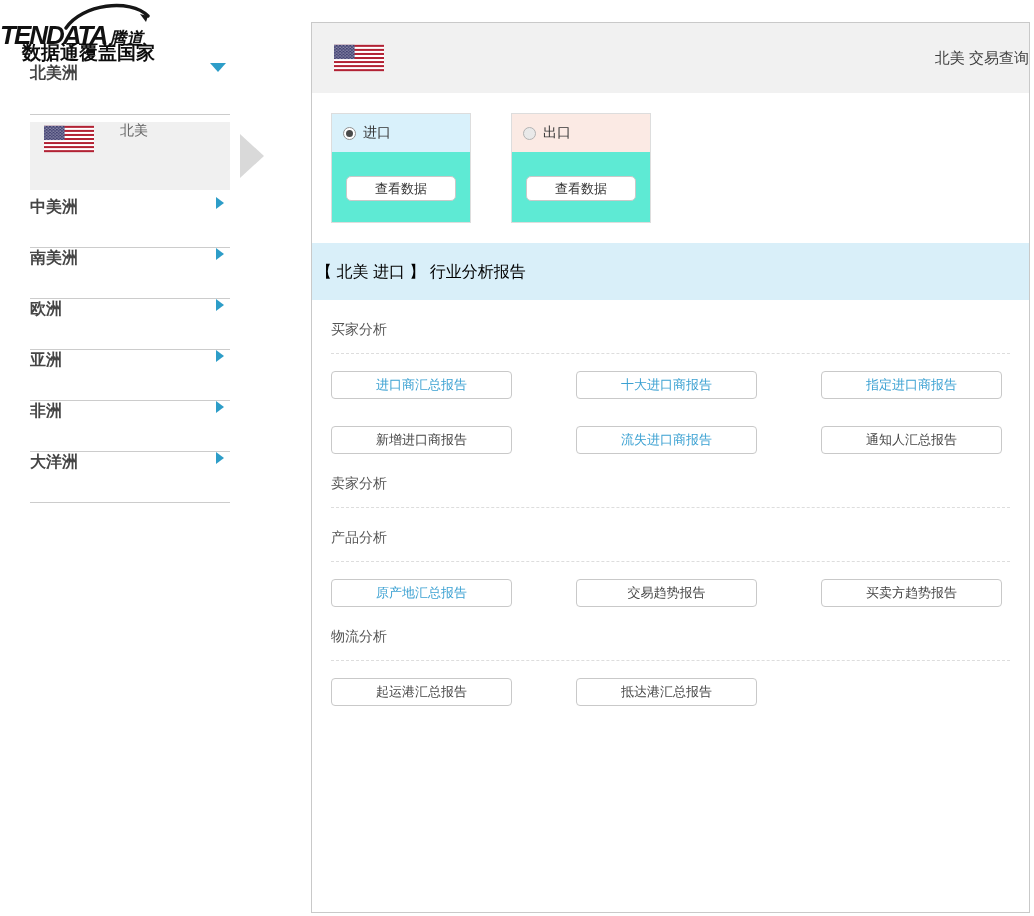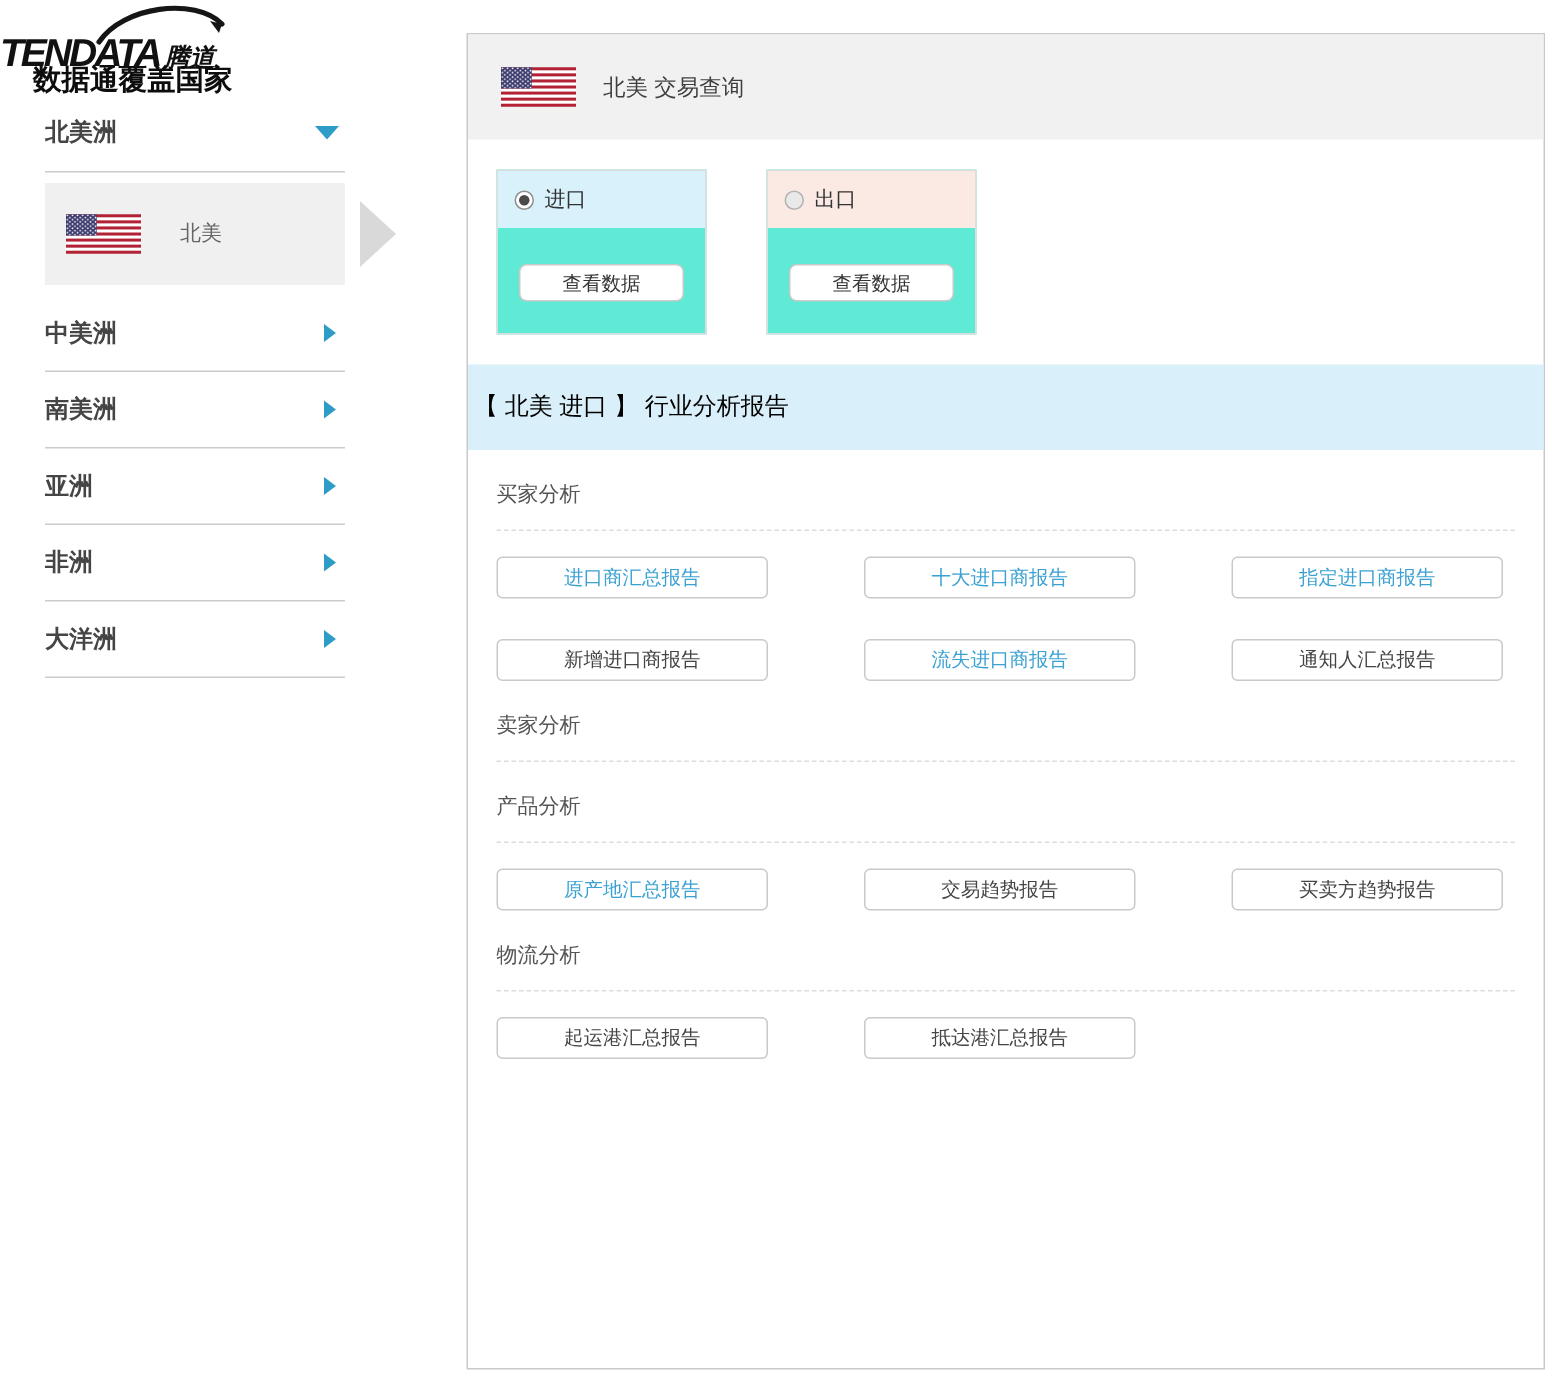--- a/index.html
+++ b/index.html
@@ -8,38 +8,38 @@
   
   .sidebar { position:absolute; left:0; top:0; width:310px; height:916px; background:#fff; }
   .logo { position:absolute; left:0; top:4px; width:220px; height:64px; color:#111; }
   .swoosh { position:absolute; left:52px; top:-2px; width:100px; height:28px; }
   .brand-row { position:absolute; left:0; top:16px; font-style:italic; font-weight:700; white-space:nowrap; color:#111; }
   .brand { font-size:26px; letter-spacing:-2px; }
   .brand-cn { font-size:17px; margin-left:3px; }
   .tagline { position:absolute; left:22px; top:36px; font-size:19px; font-weight:700; letter-spacing:0px; color:#0d0d0d; white-space:nowrap; }
 
   .nav { position:absolute; left:30px; top:63px; width:200px; }
-  .nav-row { height:51px; display:flex; align-items:center; justify-content:space-between; border-bottom:1px solid #ccc; cursor:pointer; }
+  .nav-row { height:51px; display:flex; align-items:flex-start; justify-content:space-between; border-bottom:1px solid #ccc; cursor:pointer; }
   .nav-row.first { height:52px; }
   .nav-label { font-size:16px; font-weight:600; color:#454545; }
   .caret-down { width:0; height:0; border-left:8px solid transparent; border-right:8px solid transparent; border-top:9px solid #2d9dc8; margin-right:4px; }
   .caret-right { width:0; height:0; border-top:6px solid transparent; border-bottom:6px solid transparent; border-left:8px solid #2d9dc8; margin-right:6px; }
 
-  .selected-box { position:relative; margin:7px 0; height:68px; background:#f0f0f0; display:flex; align-items:center; cursor:pointer; }
+  .selected-box { position:relative; margin:7px 0; height:68px; background:#f0f0f0; display:flex; align-items:flex-start; cursor:pointer; }
   .selected-box .flag { margin-left:14px; }
   .selected-label { margin-left:26px; font-size:14px; color:#666; }
   .pointer { position:absolute; right:-34px; top:12px; width:0; height:0; border-top:22px solid transparent; border-bottom:22px solid transparent; border-left:24px solid #d9d9d9; }
 
   
   .flag { display:inline-block; width:50px; height:34px; line-height:0; }
   .flag svg { width:100%; height:100%; display:block; }
 
   
   .panel { position:absolute; left:311px; top:22px; width:719px; height:891px; border:1px solid #c9c9c9; background:#fff; }
-  .panel-header { height:70px; background:#f1f1f1; display:flex; align-items:center; padding-left:22px; }
+  .panel-header { height:70px; background:#f1f1f1; display:flex; align-items:center; padding-left:22px;justify-content:space-between; }
   .panel-title { margin-left:18px; font-size:15px; color:#3f3f3f; }
   .panel-body { padding:20px 19px 0 19px; }
 
   .cards { display:flex; gap:40px; }
   .card { width:140px; height:110px; border:1px solid #ddd; background:#5eead4; }
   .card-header { height:38px; display:flex; align-items:center; padding-left:11px; font-size:14px; color:#333; cursor:pointer; }
   .card-header.import { background:#d9f1fb; }
   .card-header.export { background:#fbeae4; }
   .radio { width:13px; height:13px; border-radius:50%; margin-right:7px; position:relative; flex:0 0 auto; }
   .radio.checked { background:#fff; border:1px solid #8f8f8f; }
@@ -110,20 +110,24 @@
 
     <div class="nav-row">
       <span class="nav-label">中美洲</span>
       <span class="caret-right"></span>
     </div>
     <div class="nav-row">
       <span class="nav-label">南美洲</span>
       <span class="caret-right"></span>
     </div>
     <div class="nav-row">
+      <span class="nav-label">欧洲</span>
+      <span class="caret-right"></span>
+    </div>
+    <div class="nav-row">
       <span class="nav-label">亚洲</span>
       <span class="caret-right"></span>
     </div>
     <div class="nav-row">
       <span class="nav-label">非洲</span>
       <span class="caret-right"></span>
     </div>
     <div class="nav-row">
       <span class="nav-label">大洋洲</span>
       <span class="caret-right"></span>

